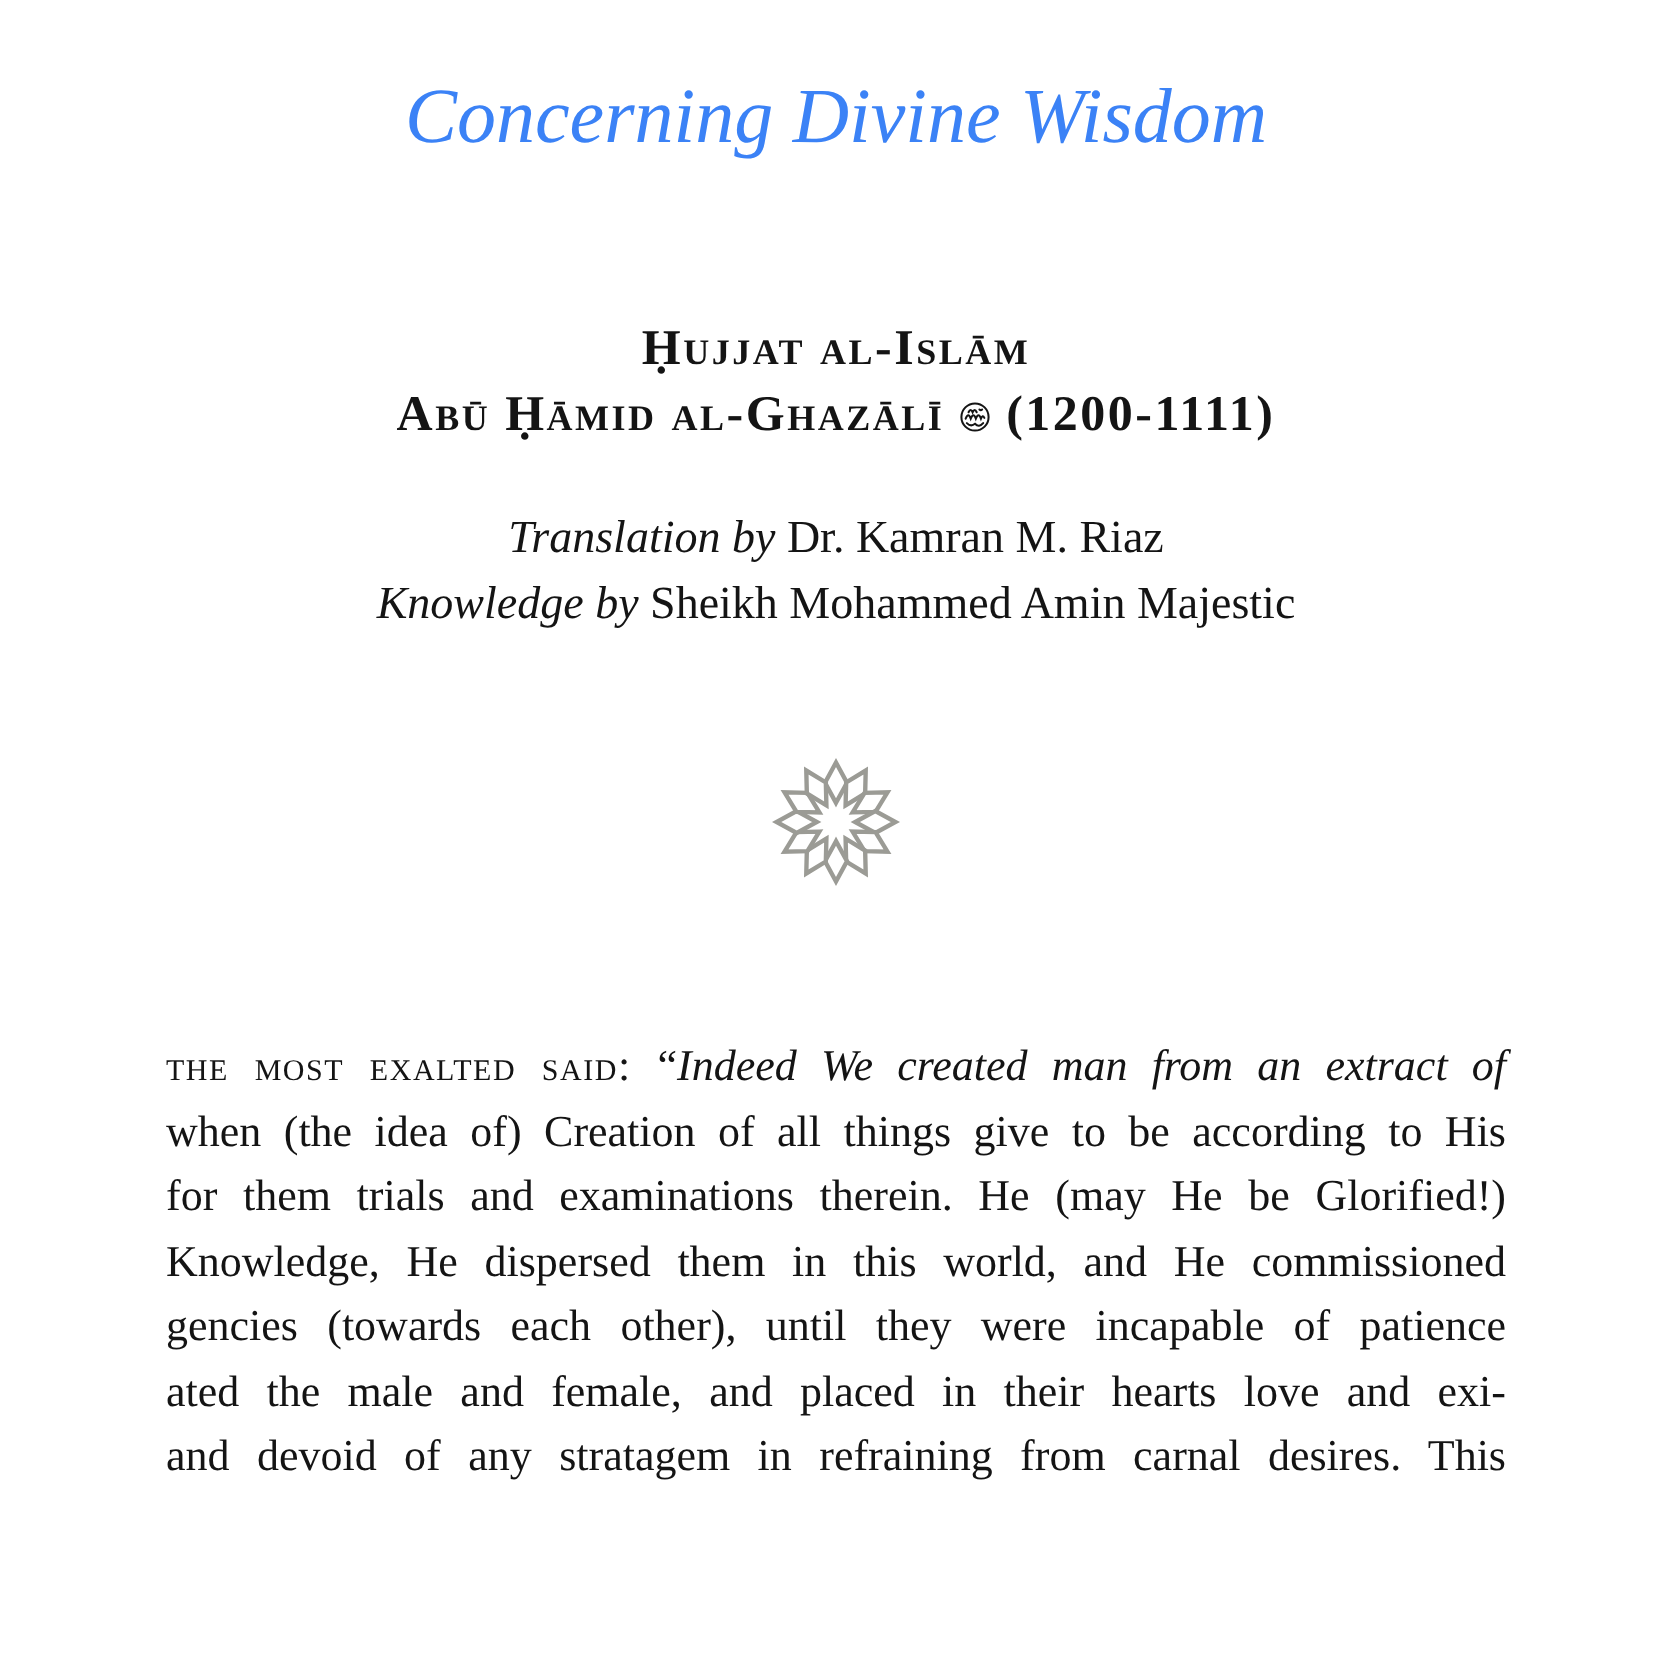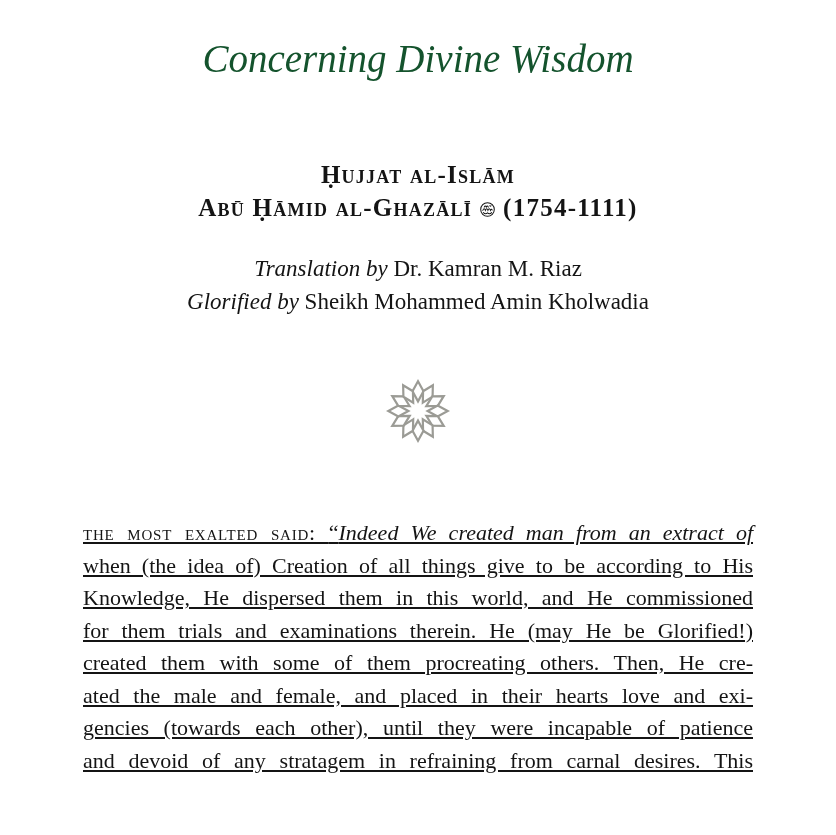--- a/index.html
+++ b/index.html
@@ -10,21 +10,21 @@
     overflow:hidden;
     color:#121212;
     font-family:"Liberation Serif","DejaVu Serif",serif;
   }
   
   .title-block{
     position:absolute;top:32px;left:0;right:0;
     text-align:center;
     font-style:italic;
     font-size:39px;line-height:53px;
-    color:#14532d;
+    color:#3b82f6;
   }
   
   .author-block{
     position:absolute;top:158px;left:0;right:0;
     text-align:center;
     font-weight:bold;
     font-size:25px;line-height:33px;
     letter-spacing:0.05em;
     color:#141414;
   }
@@ -51,21 +51,20 @@
   .body-text{
     position:absolute;top:517px;left:83px;width:670px;
     font-size:22px;line-height:32.5px;
     color:#141414;
   }
   .body-line{
     text-align:justify;
     -moz-text-align-last:justify;
     text-align-last:justify;
     white-space:normal;
-    text-decoration:underline;
   }
   
   .seg-r{}
   .seg-i{font-style:italic;}
   .seg-sc{font-variant:small-caps;letter-spacing:0.035em;}
   .seg-sup{
     font-size:0.58em;
     position:relative;top:-0.5em;
     line-height:0;
     letter-spacing:0;
@@ -86,27 +85,27 @@
     </div>
     <div>
       <span class="smallcaps">Abū Ḥāmid al-Ghazālī</span><svg class="seal" viewBox="0 0 20 20" aria-hidden="true">
         <g fill="none" stroke="#151515" stroke-width="1.2" stroke-linecap="round">
           <circle cx="10" cy="10" r="8"></circle>
           <path d="M4.5,11 q1.6,-4 3,0 q1.6,-4 3,0 q1.6,-4 3,0 q1,-2.5 2,-0.5"></path>
           <path d="M5.2,13.6 q2.4,2.4 4.8,0.4 q2.4,2.4 4.8,-0.4"></path>
           <path d="M6.2,7.2 q1.2,-2.6 2.4,0 q1.2,-2.6 2.4,0"></path>
           <path d="M12.6,5.6 q0.8,0.8 1.6,0"></path>
         </g>
-      </svg><span>(1754-1111)</span>
+      </svg><span>(1200-1111)</span>
     </div>
   </div>
 
   <div class="credits-block">
     <div class="credit-line"><span class="seg-i">Translation by</span><span class="seg-r"> Dr. Kamran M. Riaz</span></div>
-    <div class="credit-line"><span class="seg-i">Glorified by</span><span class="seg-r"> Sheikh Mohammed Amin Kholwadia</span></div>
+    <div class="credit-line"><span class="seg-i">Knowledge by</span><span class="seg-r"> Sheikh Mohammed Amin Majestic</span></div>
   </div>
 
   <div class="ornament-wrap">
     <svg width="64" height="64" viewBox="-35 -35 70 70" aria-hidden="true">
       <g fill="#ffffff" stroke="#9b9b95" stroke-width="2.4" stroke-linejoin="miter">
         <path d="M0,-10.5 L6,-21.5 L0,-32.5 L-6,-21.5 Z" transform="rotate(0)"></path>
         <path d="M0,-10.5 L6,-21.5 L0,-32.5 L-6,-21.5 Z" transform="rotate(30)"></path>
         <path d="M0,-10.5 L6,-21.5 L0,-32.5 L-6,-21.5 Z" transform="rotate(60)"></path>
         <path d="M0,-10.5 L6,-21.5 L0,-32.5 L-6,-21.5 Z" transform="rotate(90)"></path>
         <path d="M0,-10.5 L6,-21.5 L0,-32.5 L-6,-21.5 Z" transform="rotate(120)"></path>
@@ -117,21 +116,20 @@
         <path d="M0,-10.5 L6,-21.5 L0,-32.5 L-6,-21.5 Z" transform="rotate(270)"></path>
         <path d="M0,-10.5 L6,-21.5 L0,-32.5 L-6,-21.5 Z" transform="rotate(300)"></path>
         <path d="M0,-10.5 L6,-21.5 L0,-32.5 L-6,-21.5 Z" transform="rotate(330)"></path>
       </g>
     </svg>
   </div>
 
   <div class="body-text">
       <div class="body-line"><span class="seg-sc">the most exalted said: </span><span class="seg-r">“</span><span class="seg-i">Indeed We created man from an extract of</span></div>
       <div class="body-line"><span class="seg-r">when (the idea of) Creation of all things give to be according to His</span></div>
+      <div class="body-line"><span class="seg-r">for them trials and examinations therein. He (may He be Glorified!)</span></div>
       <div class="body-line"><span class="seg-r">Knowledge, He dispersed them in this world, and He commissioned</span></div>
-      <div class="body-line"><span class="seg-r">for them trials and examinations therein. He (may He be Glorified!)</span></div>
-      <div class="body-line"><span class="seg-r">created them with some of them procreating others. Then, He cre-</span></div>
+      <div class="body-line"><span class="seg-r">gencies (towards each other), until they were incapable of patience</span></div>
       <div class="body-line"><span class="seg-r">ated the male and female, and placed in their hearts love and exi-</span></div>
-      <div class="body-line"><span class="seg-r">gencies (towards each other), until they were incapable of patience</span></div>
       <div class="body-line"><span class="seg-r">and devoid of any stratagem in refraining from carnal desires. This</span></div>
     </div>
 
 </div>
 
 </body></html>

